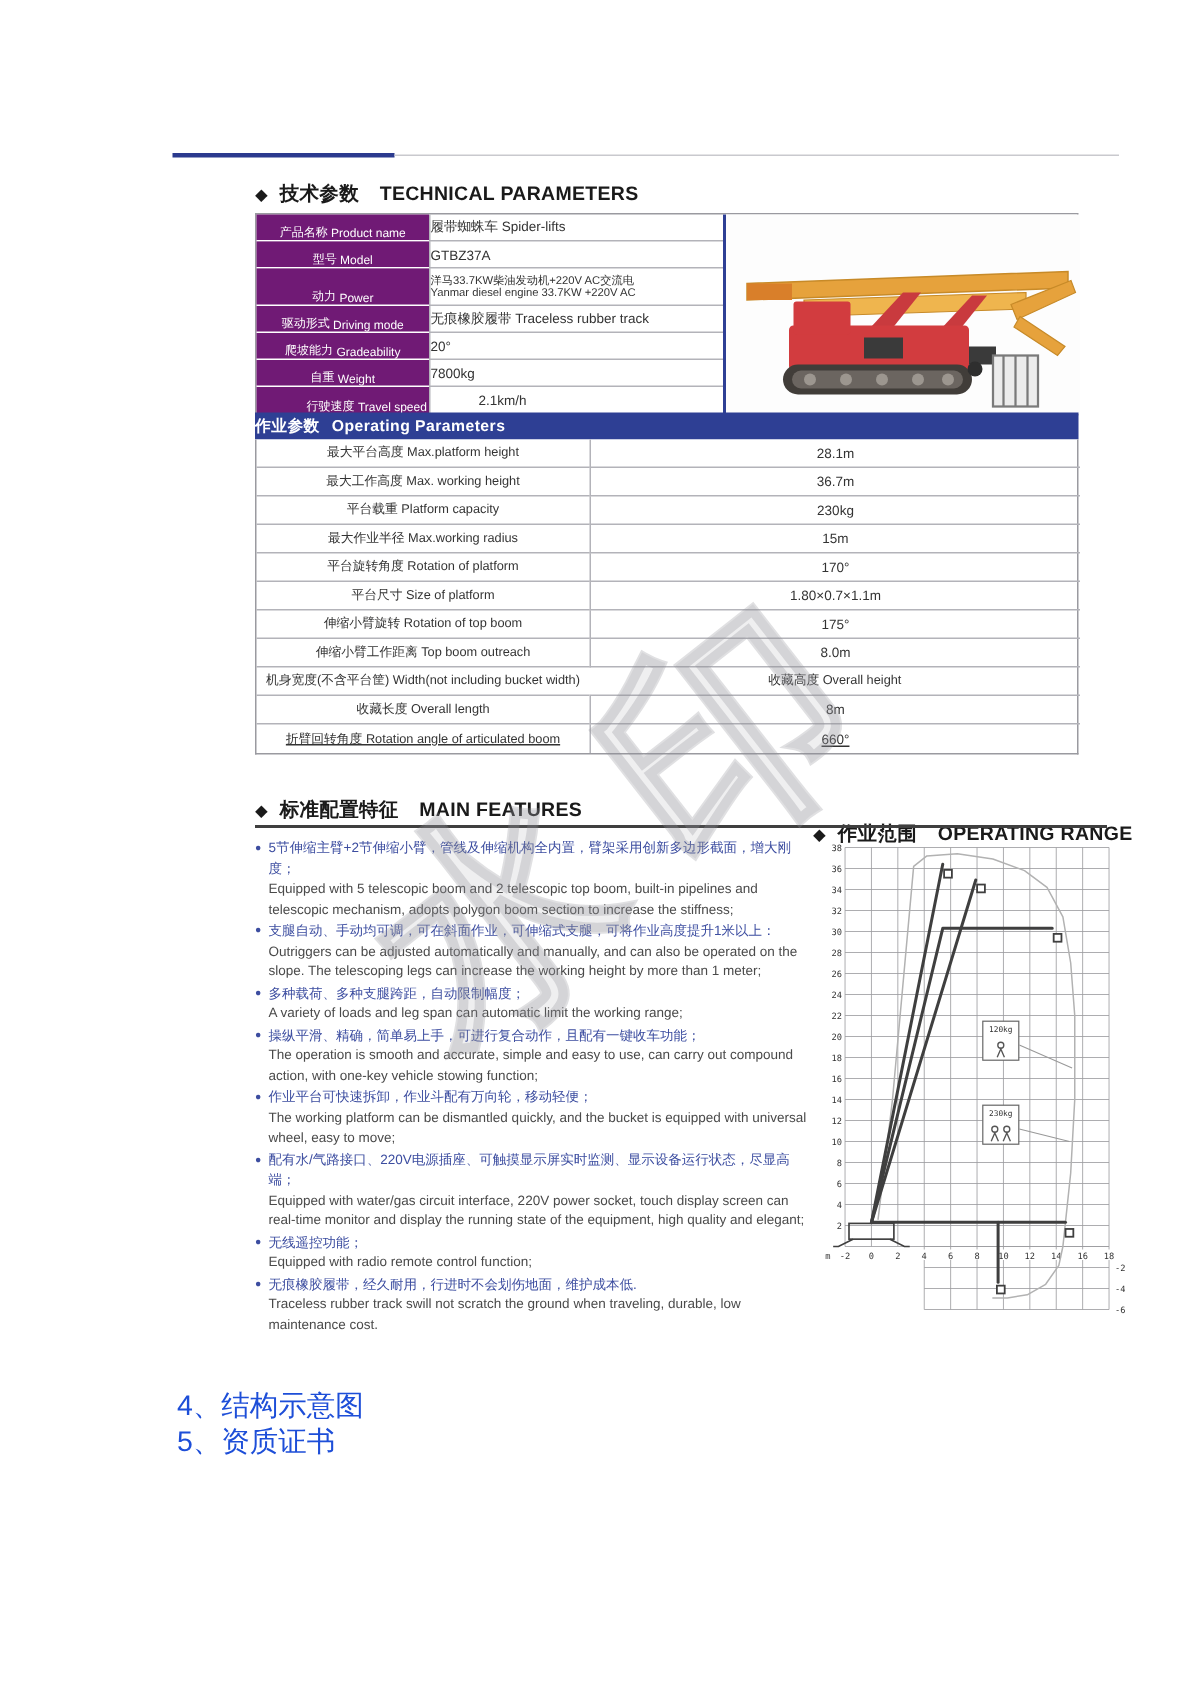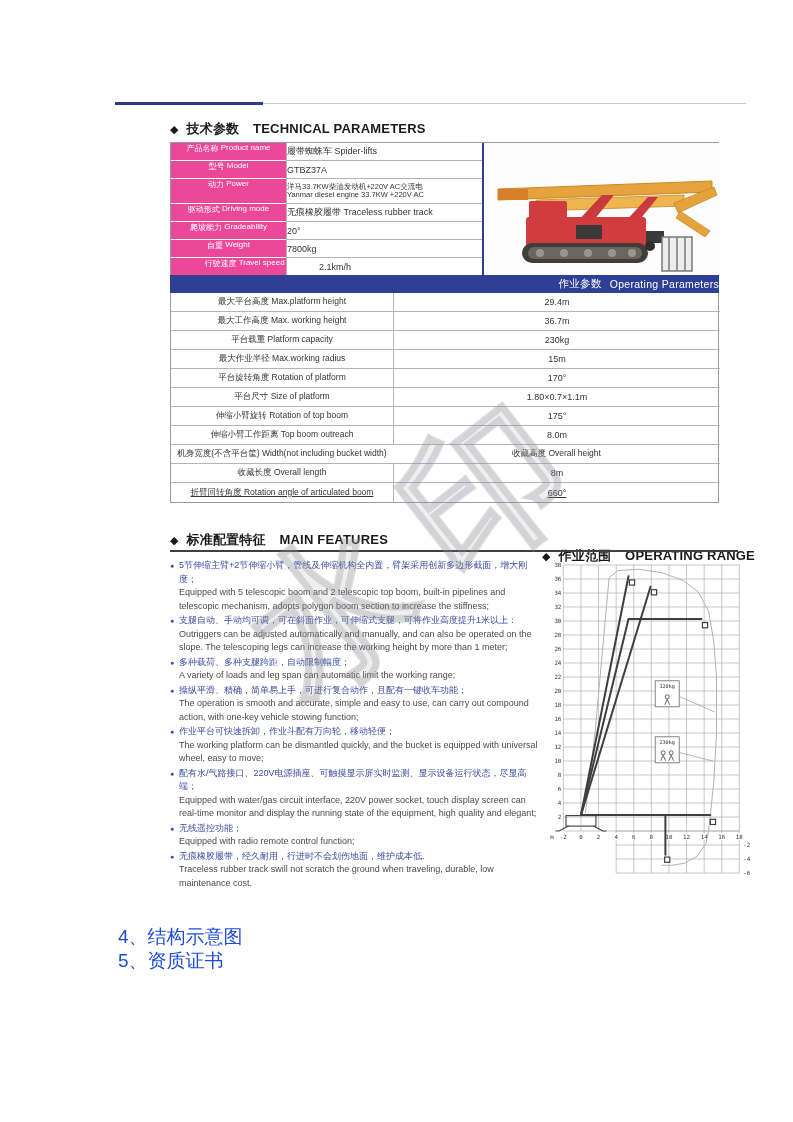--- a/index.html
+++ b/index.html
@@ -17,39 +17,39 @@
   .underbar{position:absolute;height:2px;background:#3f3f3f;}
 
   
   .tech-table{
     position:absolute;left:170px;top:142px;width:549px;box-sizing:border-box;
     display:grid;grid-template-columns:115px 196px 238px;
     grid-template-rows:18px 18px 25px 18px 18px 18px 18px;
     border:1px solid #9a9aa0;background:#fff;
   }
   .tech-table .lbl{
-    background:#ec4899;color:#fff;font-size:8px;display:flex;align-items:flex-start;justify-content:center;
+    background:#701a75;color:#fff;font-size:8px;display:flex;align-items:flex-end;justify-content:center;
     border-bottom:1px solid #fff;white-space:nowrap;
   }
   .tech-table .val{
     font-size:9px;color:#333;display:flex;flex-direction:column;align-items:flex-start;justify-content:center;
     border-bottom:1px solid #b3b3b9;border-left:1px solid #b3b3b9;white-space:nowrap;
   }
   .tech-table .val .sub{font-size:7.5px;line-height:8.5px;}
   .tech-table .lbl.last,.tech-table .val.last{border-bottom:none;padding-left:32px;}
   .photo-cell{
     grid-column:3;grid-row:1/span 7;border-left:2px solid #2e3f94;
     background:#fdfdfd;display:flex;align-items:center;justify-content:center;overflow:hidden;
   }
 
   
   .op-banner{
     position:absolute;left:170px;top:275px;width:549px;height:18px;box-sizing:border-box;
-    background:#2e3f94;color:#fff;font-size:10.5px;font-weight:normal;
-    display:flex;align-items:center;justify-content:flex-end;letter-spacing:.3px;
+    background:#2e3f94;color:#fff;font-size:10.5px;font-weight:bold;
+    display:flex;align-items:center;justify-content:flex-start;letter-spacing:.3px;
   }
   .op-banner .zh{margin-right:8px;}
   .op-table{
     position:absolute;left:170px;top:293px;width:549px;box-sizing:border-box;
     display:grid;grid-template-columns:222px 327px;grid-auto-rows:19px;
     border:1px solid #9a9aa0;border-top:none;background:#fff;
   }
   .op-table .cell{
     display:flex;align-items:center;justify-content:center;
     border-bottom:1px solid #b3b3b9;font-size:8.5px;color:#333;white-space:nowrap;
@@ -166,21 +166,21 @@
     </div>
 </div>
 
 <div class="op-banner">
   <span class="zh">作业参数</span>
   <span class="en">Operating Parameters</span>
 </div>
 
 <div class="op-table">
   <div class="cell">最大平台高度 Max.platform height</div>
-  <div class="cell v">29.4m</div>
+  <div class="cell v">28.1m</div>
   <div class="cell">最大工作高度 Max. working height</div>
   <div class="cell v">36.7m</div>
   <div class="cell">平台载重 Platform capacity</div>
   <div class="cell v">230kg</div>
   <div class="cell">最大作业半径 Max.working radius</div>
   <div class="cell v">15m</div>
   <div class="cell">平台旋转角度 Rotation of platform</div>
   <div class="cell v">170°</div>
   <div class="cell">平台尺寸 Size of platform</div>
   <div class="cell v">1.80×0.7×1.1m</div>

